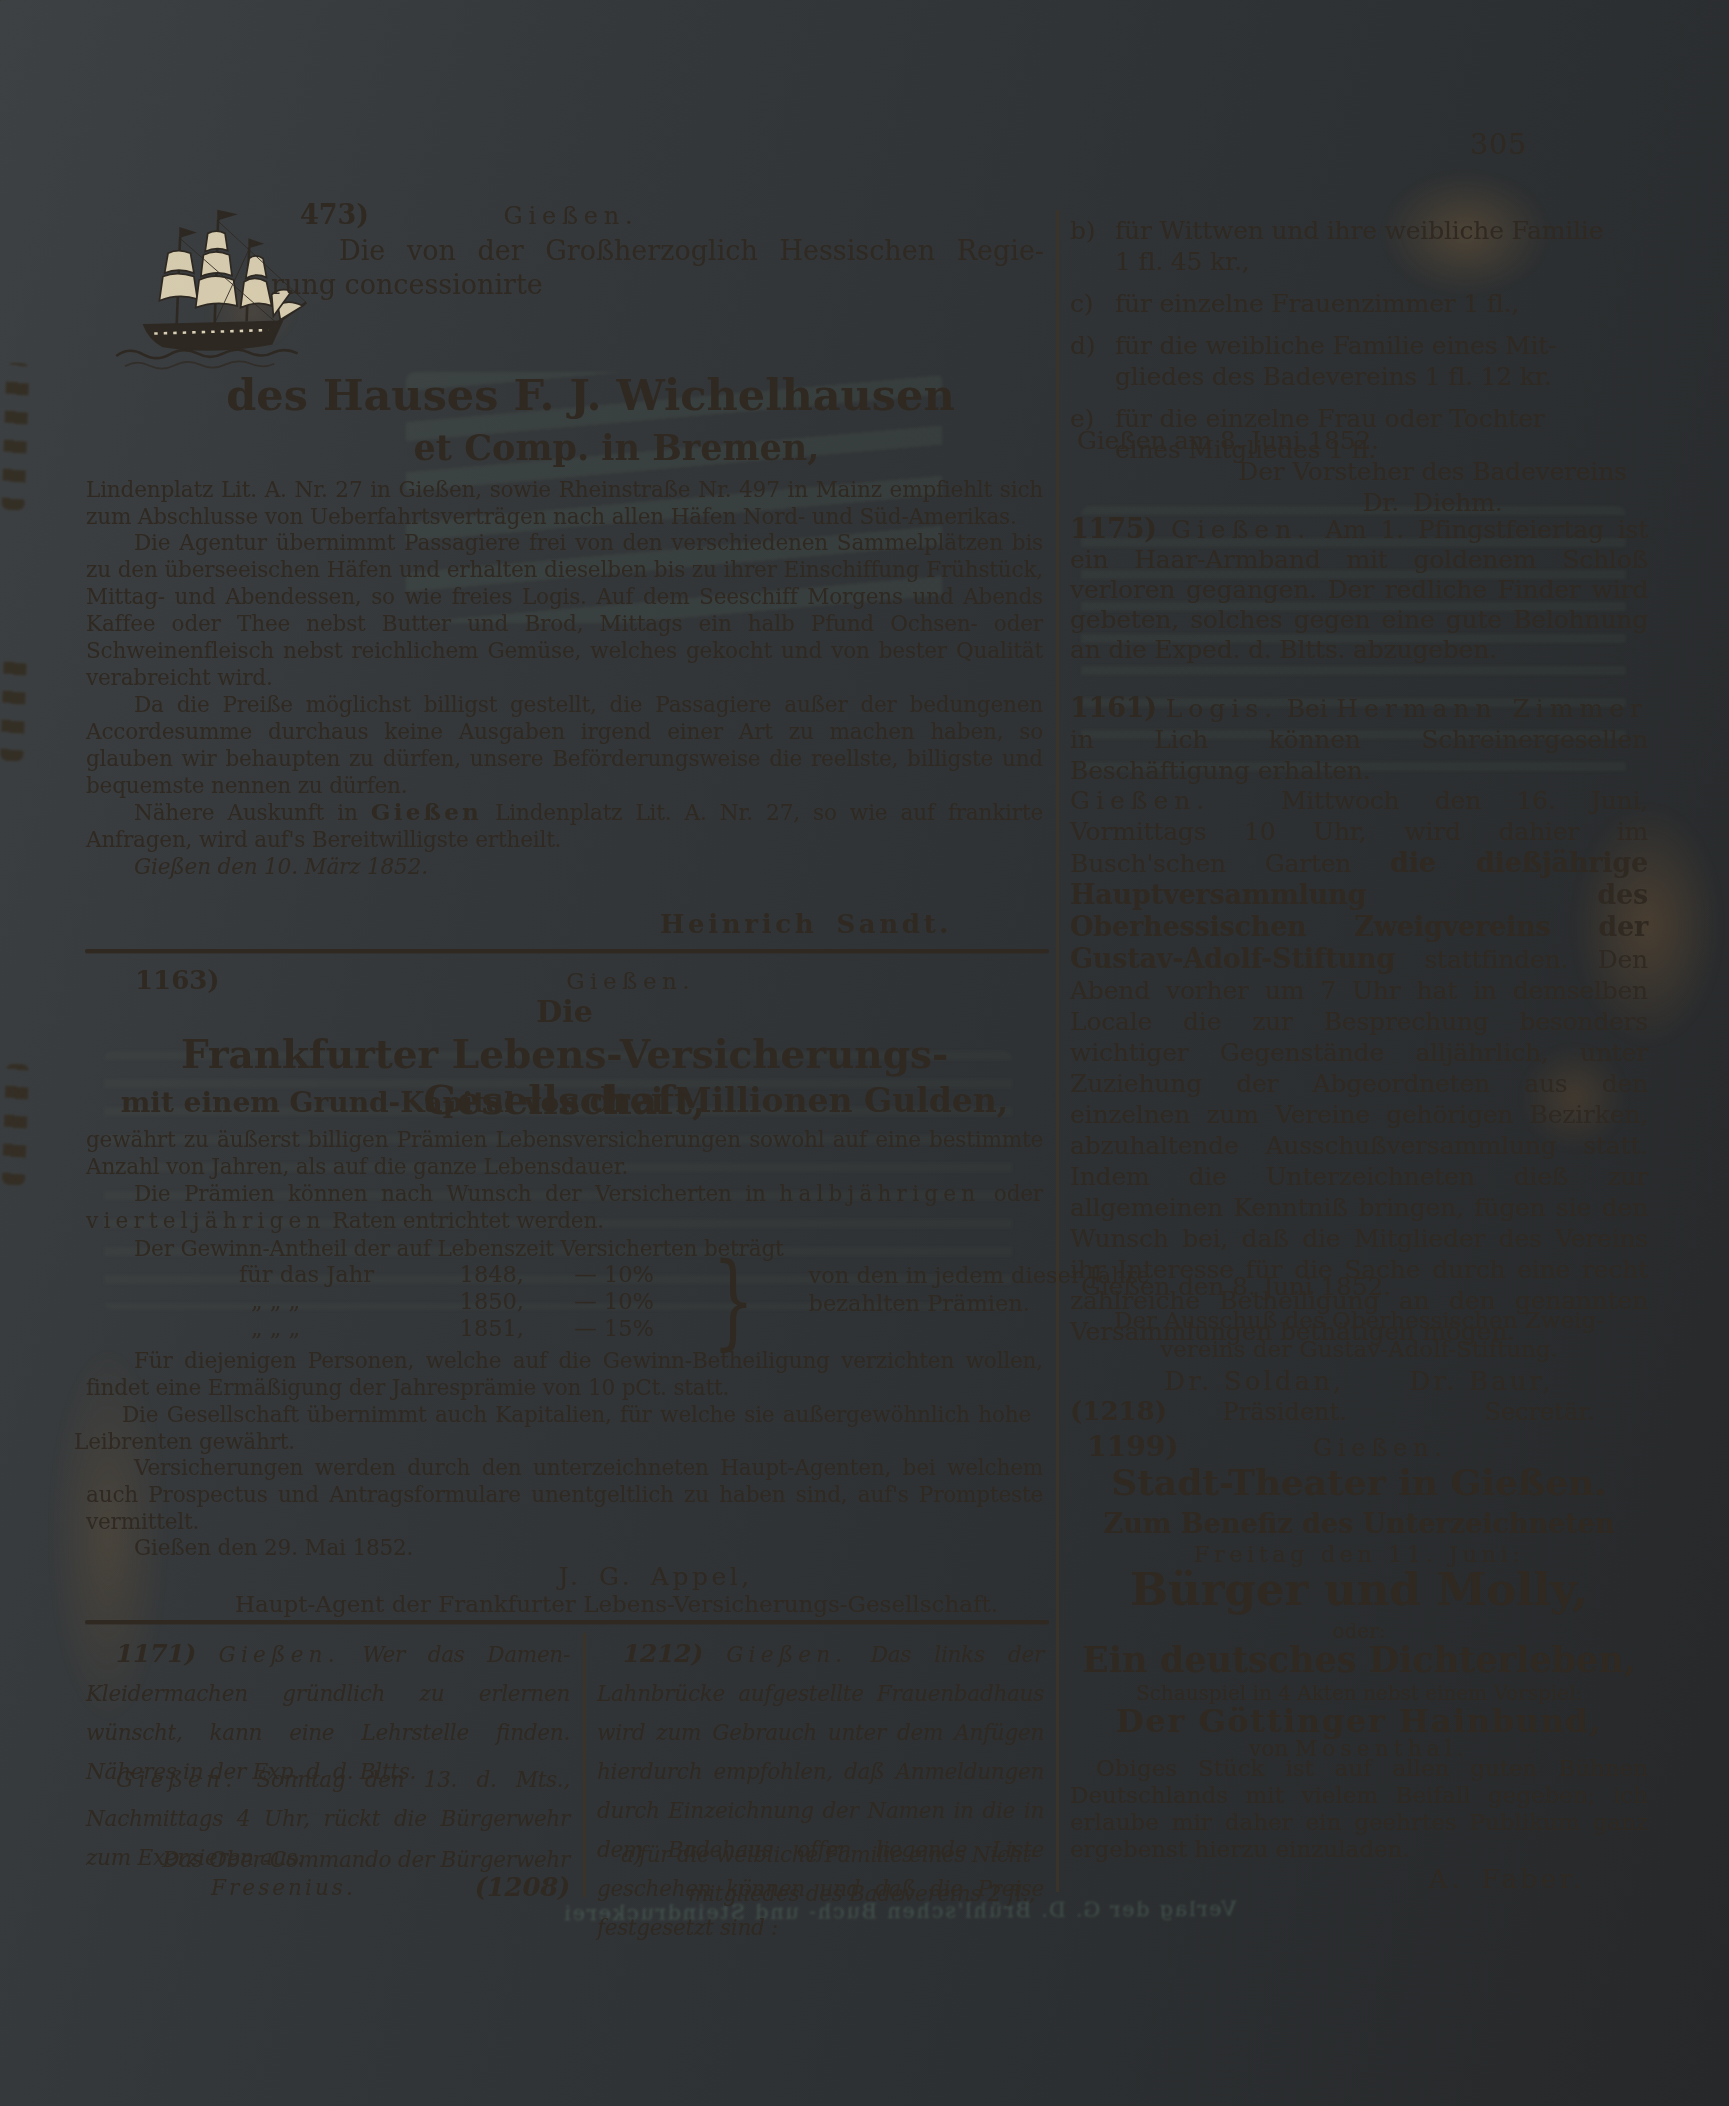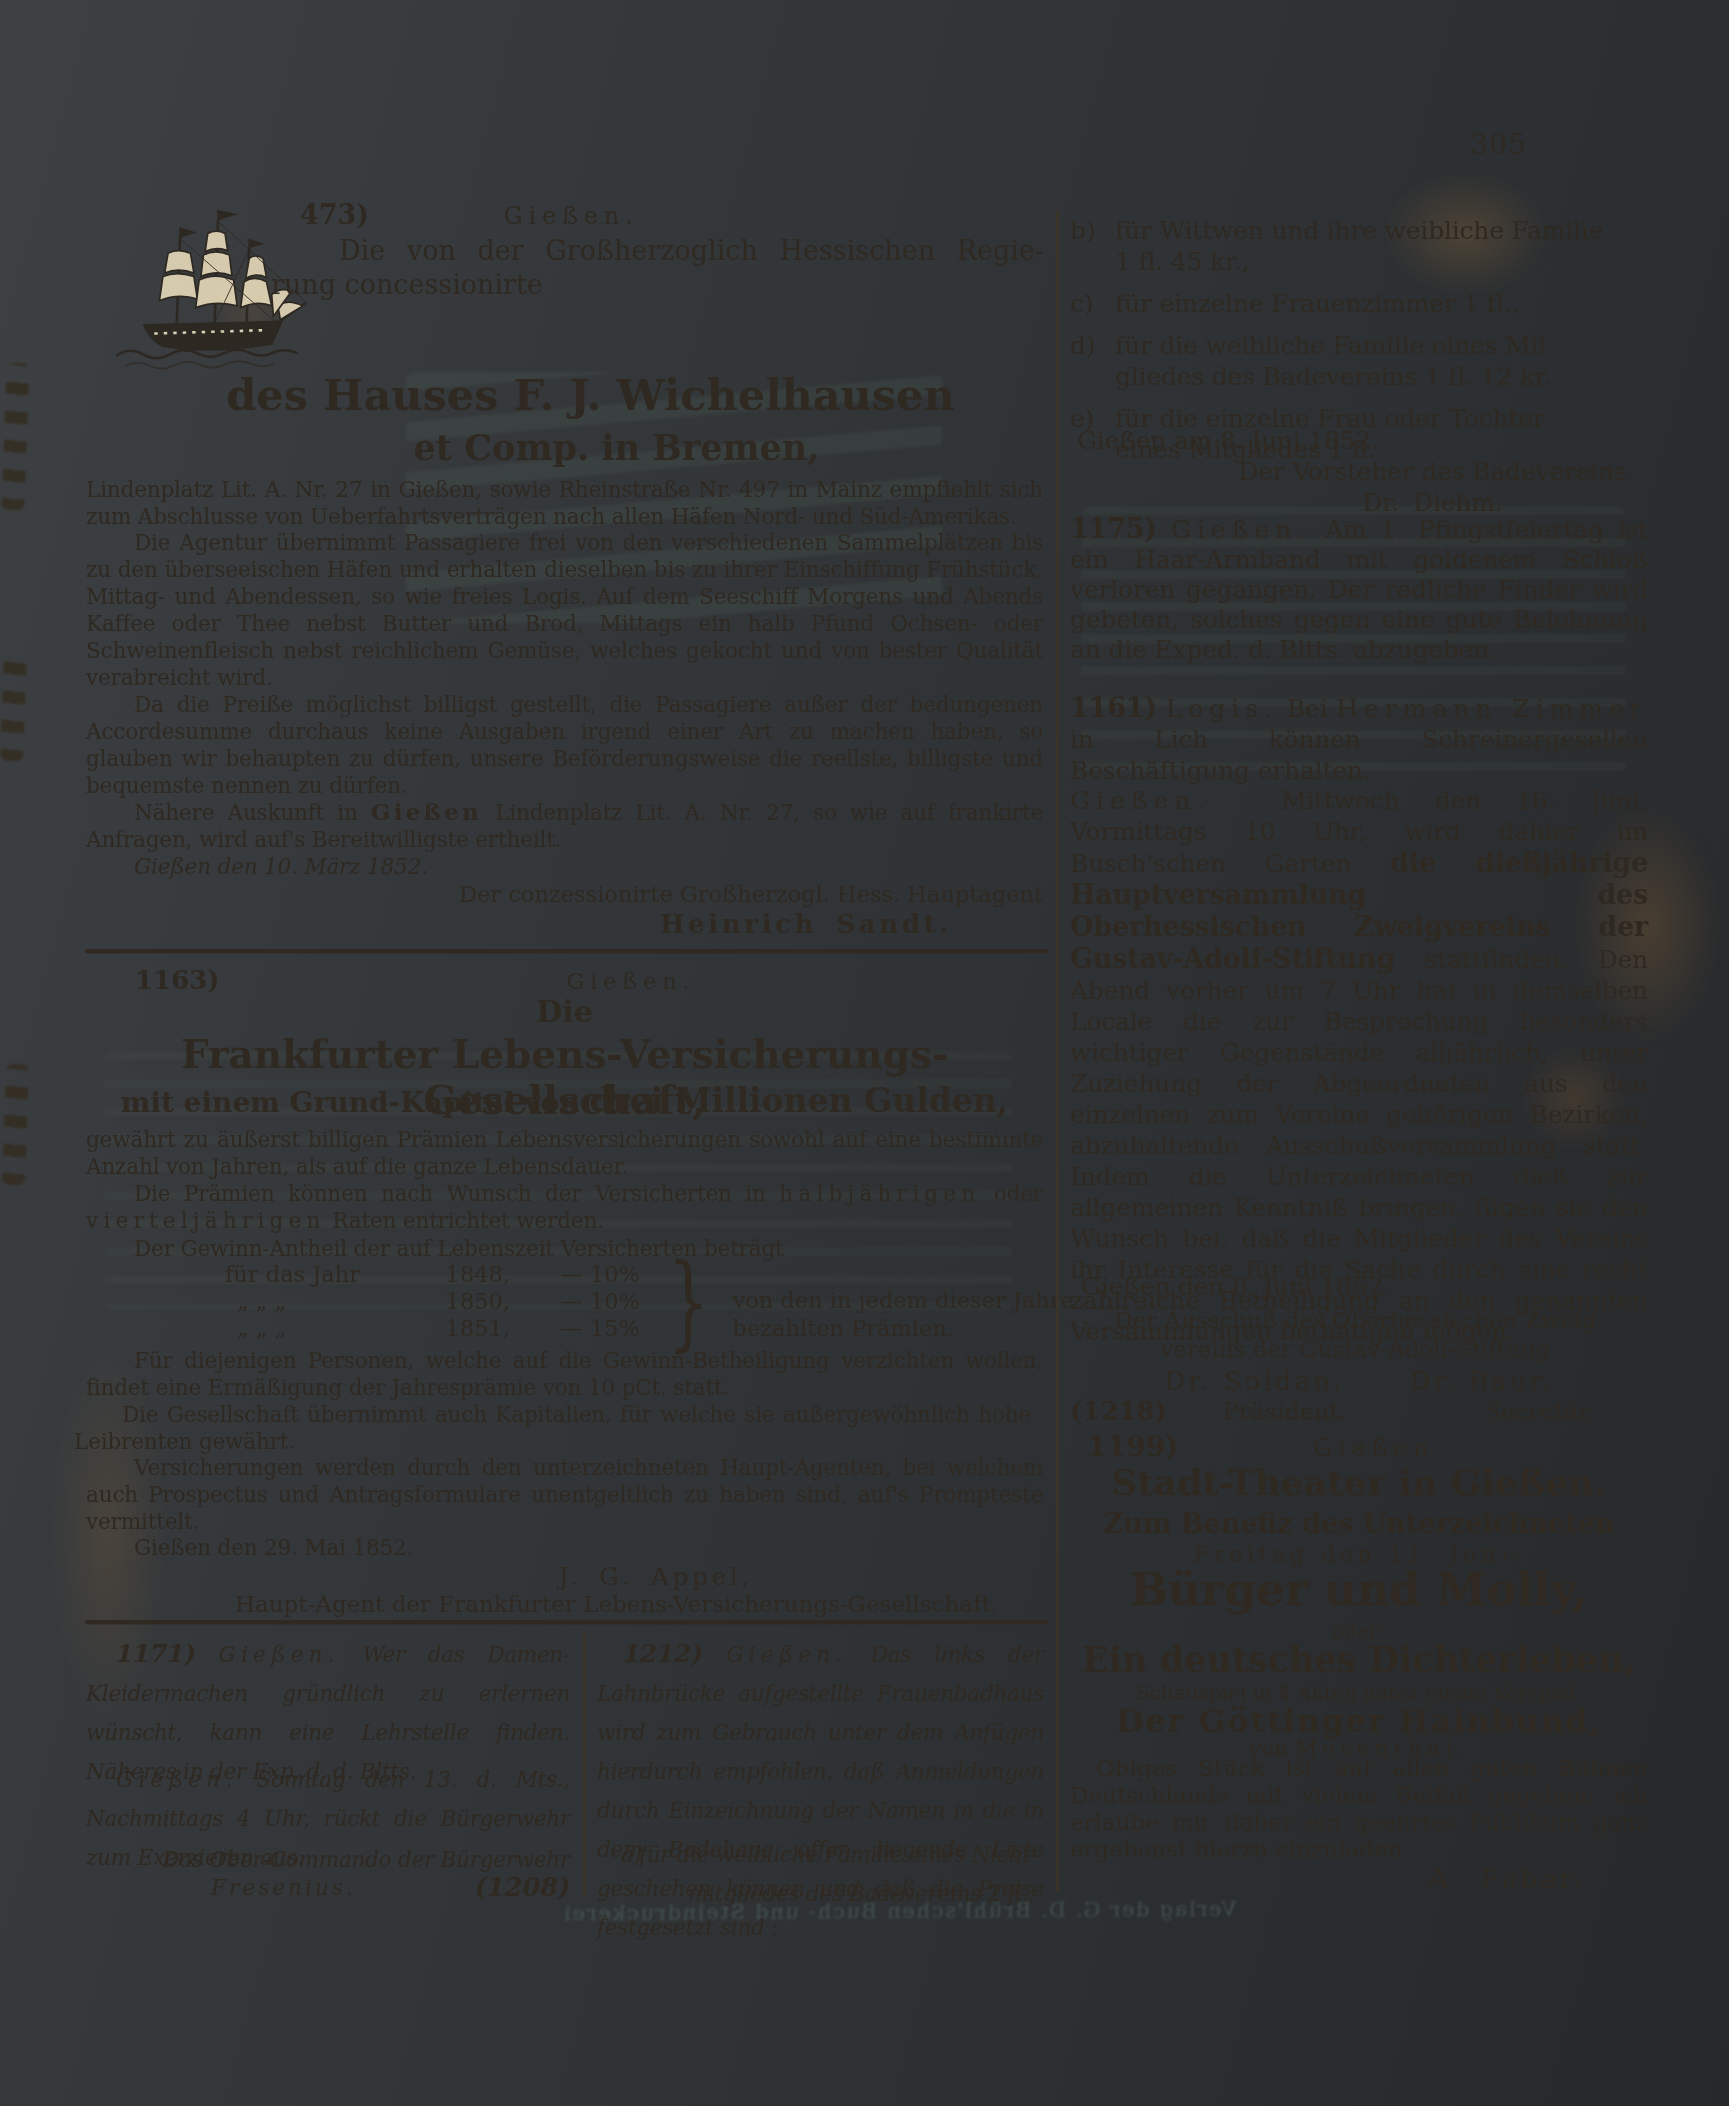--- a/index.html
+++ b/index.html
@@ -106,36 +106,35 @@
   </div>
   <div class="abs jl ink" style="left:339px;top:235px;width:705px;font-size:27px;">Die von der Großherzoglich Hessischen Regie-</div>
   <div class="abs ink" style="left:271px;top:269px;font-size:27px;">rung concessionirte</div>
   <div class="abs c b ink" style="left:86px;top:370px;width:957px;padding-left:52px;font-size:43px;box-sizing:border-box;">des Hauses F. J. Wichelhausen</div>
   <div class="abs c b ink" style="left:86px;top:427px;width:957px;padding-left:104px;font-size:35px;box-sizing:border-box;">et Comp. in Bremen,</div>
   <div class="abs j body-l ink" style="left:86px;top:476px;width:957px;">Lindenplatz Lit. A. Nr. 27 in Gießen, sowie Rheinstraße Nr. 497 in Mainz empfiehlt sich zum Abschlusse von Ueberfahrtsverträgen nach allen Häfen Nord- und Süd-Amerikas.</div>
   <div class="abs j ind body-l ink" style="left:86px;top:529px;width:957px;">Die Agentur übernimmt Passagiere frei von den verschiedenen Sammelplätzen bis zu den überseeischen Häfen und erhalten dieselben bis zu ihrer Einschiffung Frühstück, Mittag- und Abendessen, so wie freies Logis. Auf dem Seeschiff Morgens und Abends Kaffee oder Thee nebst Butter und Brod, Mittags ein halb Pfund Ochsen- oder Schweinenfleisch nebst reichlichem Gemüse, welches gekocht und von bester Qualität verabreicht wird.</div>
   <div class="abs j ind body-l ink" style="left:86px;top:691px;width:957px;">Da die Preiße möglichst billigst gestellt, die Passagiere außer der bedungenen Accordesumme durchaus keine Ausgaben irgend einer Art zu machen haben, so glauben wir behaupten zu dürfen, unsere Beförderungsweise die reellste, billigste und bequemste nennen zu dürfen.</div>
   <div class="abs j ind body-l ink" style="left:86px;top:798px;width:957px;"><span>Nähere Auskunft in </span><span class="b sp2" style="font-size:23px;">Gießen</span><span> Lindenplatz Lit. A. Nr. 27, so wie auf frankirte Anfragen, wird auf's Bereitwilligste ertheilt.</span></div>
   <div class="abs body-l ink" style="left:134px;top:853px;font-style:italic;">Gießen den 10. März 1852.</div>
-  <div class="abs r ink" style="left:86px;top:881px;width:957px;font-size:22.5px;">Der conzessionirte Großherzogl. Hess. Hauptagent</div>
   <div class="abs r b ink sp2" style="left:86px;top:909px;width:866px;font-size:26px;">Heinrich Sandt.</div>
 
   <div class="abs rule" style="left:85px;top:949px;width:964px;height:4.3px;"></div>
 
   <div class="abs" style="left:86px;top:965px;width:957px;">
     <span class="b ink" style="font-size:26px;margin-left:49px;">1163)</span>
     <span class="sp ink" style="font-size:23px;margin-left:342px;">Gießen.</span>
   </div>
   <div class="abs c b ink" style="left:86px;top:994px;width:957px;font-size:30px;">Die</div>
   <div class="abs c b ink" style="left:86px;top:1031px;width:957px;font-size:39px;">Frankfurter Lebens-Versicherungs-Gesellschaft,</div>
   <div class="abs c ink" style="left:86px;top:1081px;width:957px;font-size:28px;"><span class="b">mit einem Grund-Kapital von </span><span class="b" style="font-size:33px;">drei Millionen Gulden,</span></div>
   <div class="abs j body-l ink" style="left:86px;top:1126px;width:957px;">gewährt zu äußerst billigen Prämien Lebensversicherungen sowohl auf eine bestimmte Anzahl von Jahren, als auf die ganze Lebensdauer.</div>
   <div class="abs j ind body-l ink" style="left:86px;top:1180px;width:957px;"><span>Die Prämien können nach Wunsch der Versicherten in </span><span class="sp">halbjährigen</span><span> oder </span><span class="sp">vierteljährigen</span><span> Raten entrichtet werden.</span></div>
   <div class="abs body-l ink" style="left:134px;top:1235px;">Der Gewinn-Antheil der auf Lebenszeit Versicherten beträgt</div>
-  <div class="abs ink" style="left:225px;top:1261px;display:flex;align-items:flex-end;">
+  <div class="abs ink" style="left:239px;top:1261px;display:flex;align-items:flex-start;gap:31px;">
     <div>
       <div class="tbl-row">
           <span>für das Jahr</span>
           <span class="r">1848,</span>
           <span class="r">— 10%</span>
         </div>
       <div class="tbl-row">
           <span style="padding-left:12px;">„    „    „</span>
           <span class="r">1850,</span>
           <span class="r">— 10%</span>

